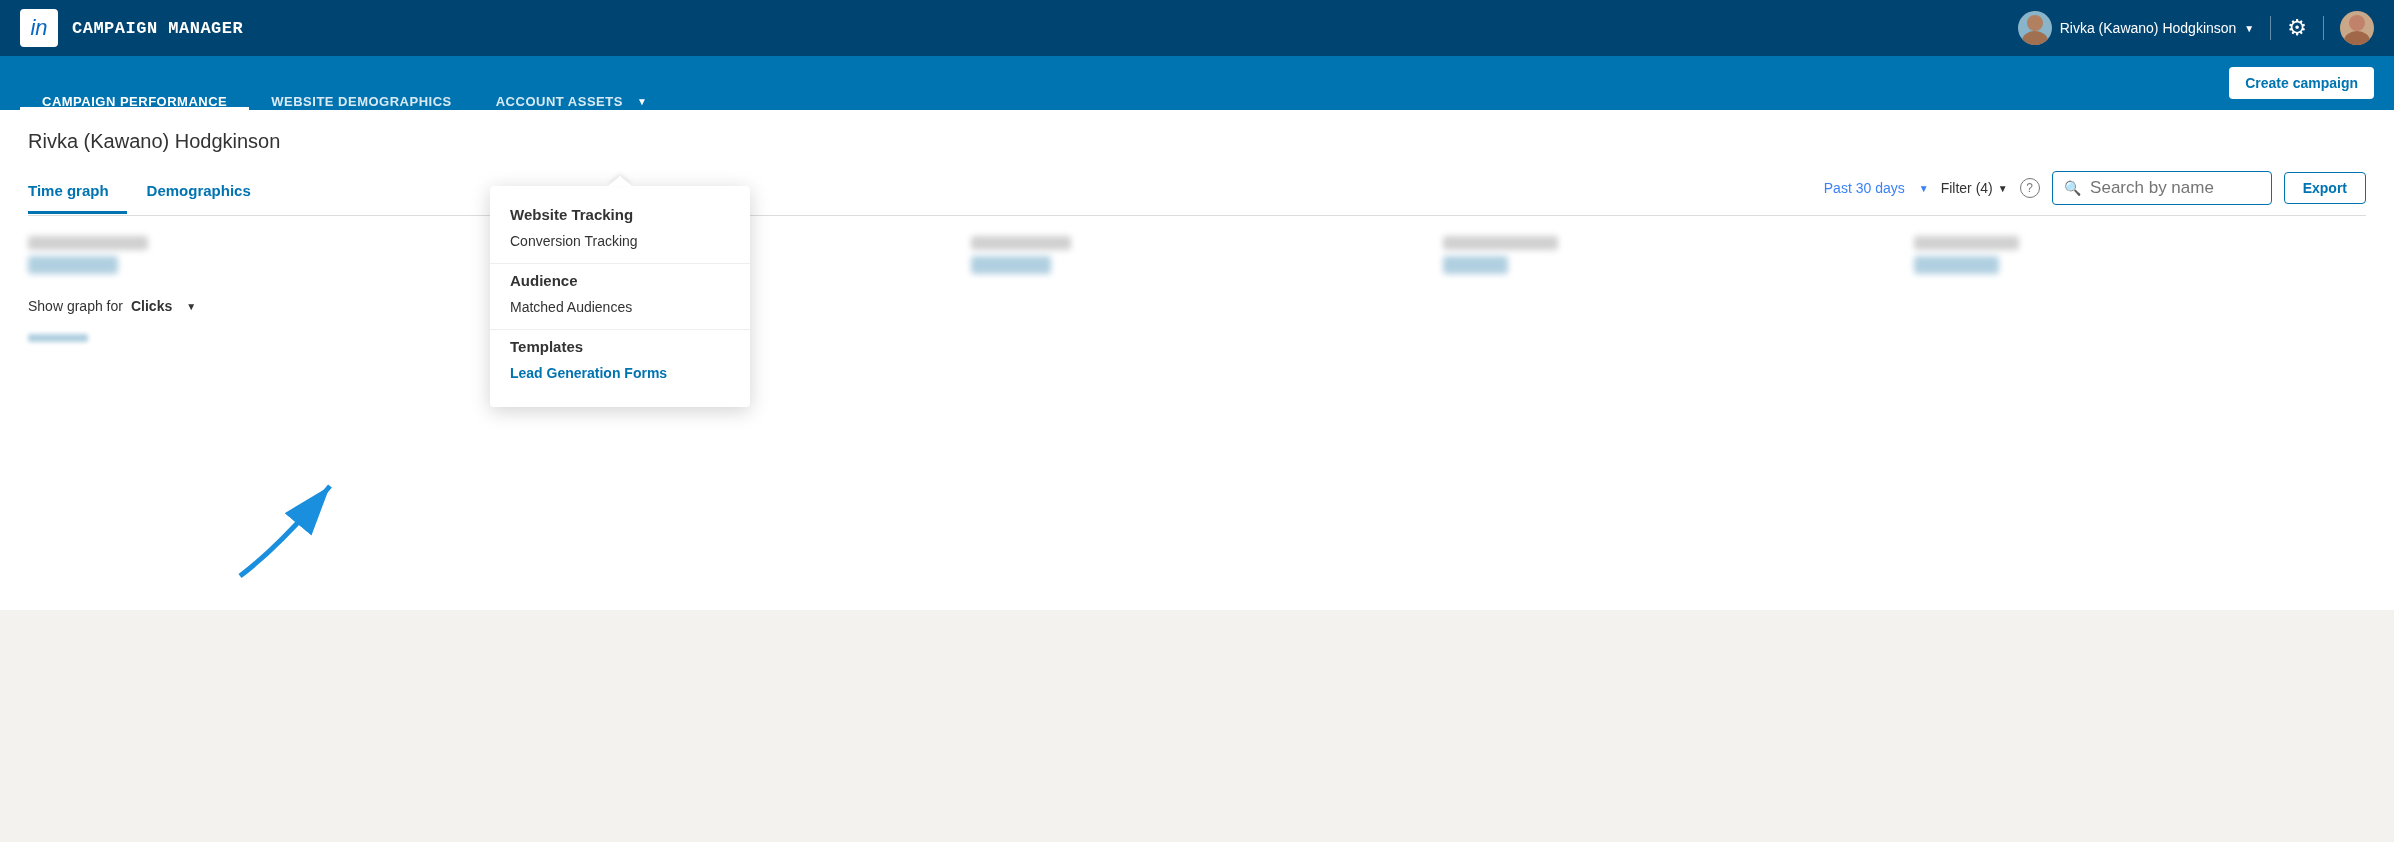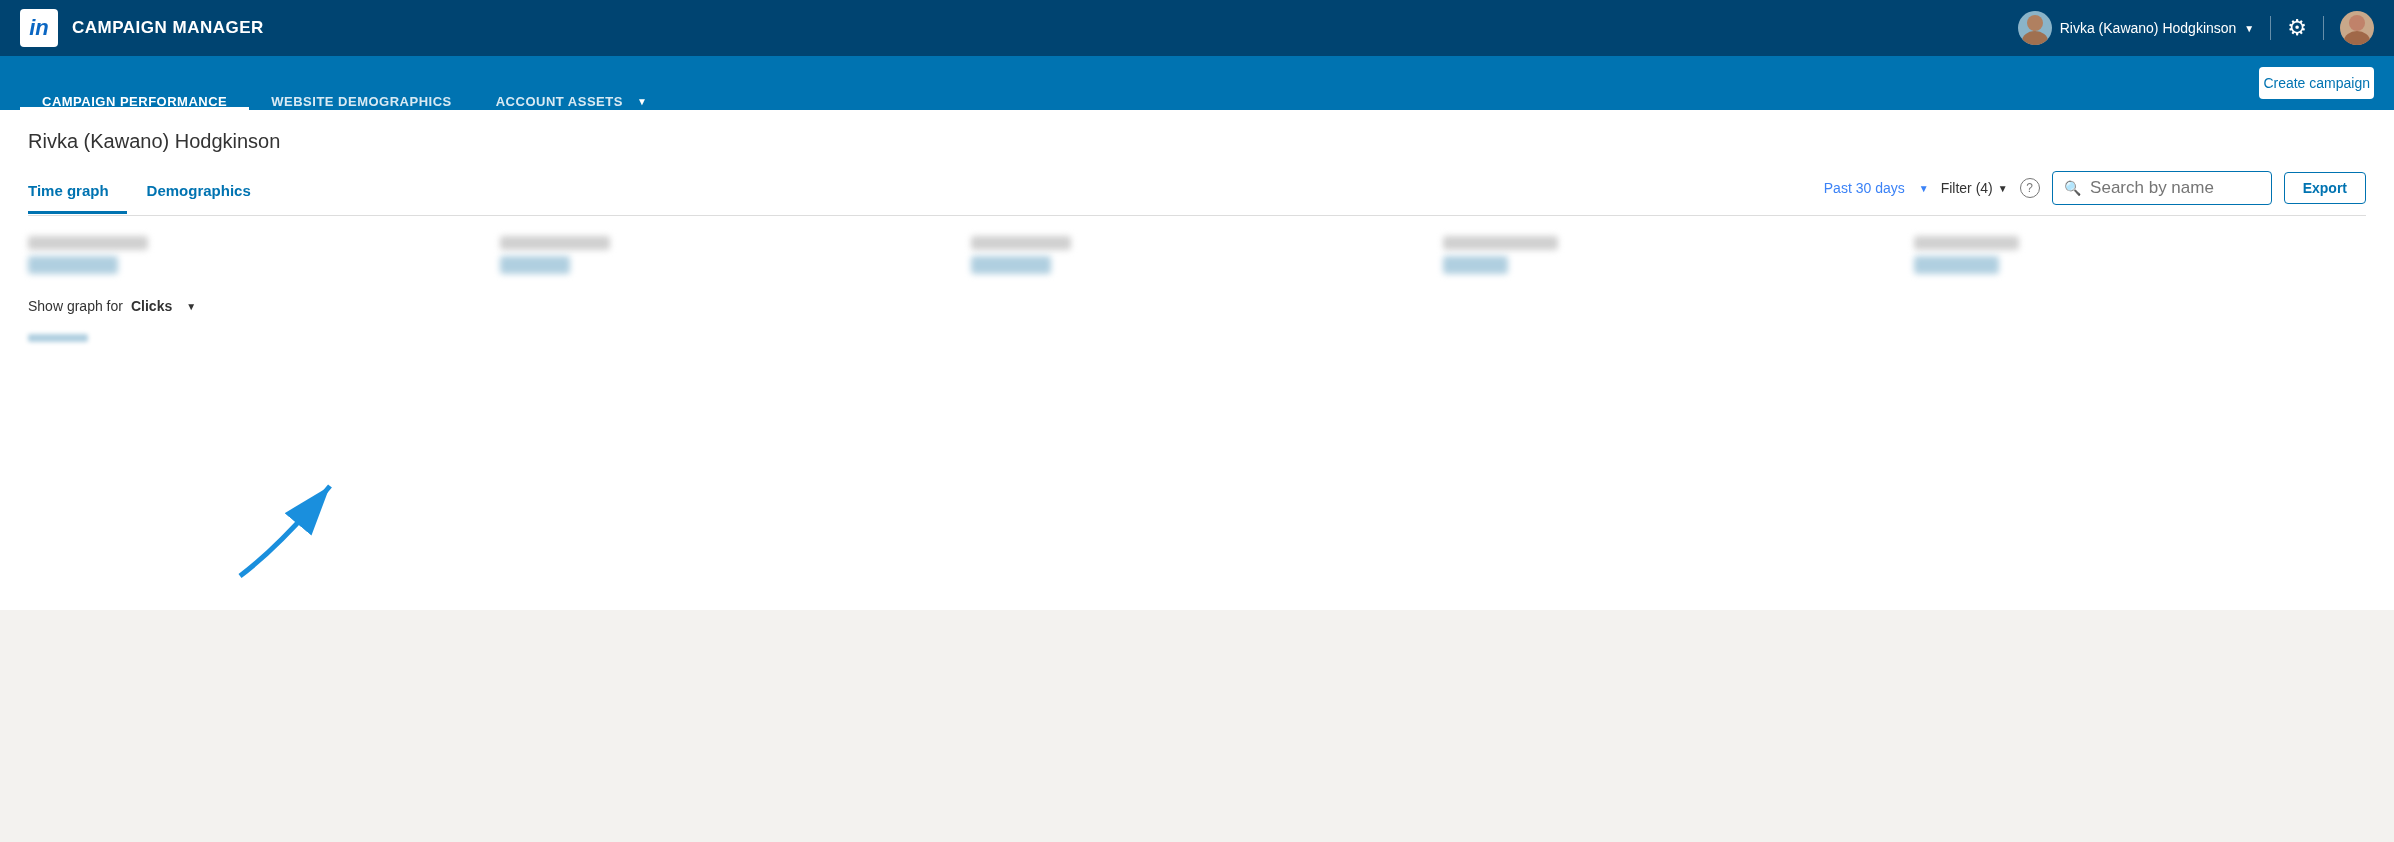--- a/index.html
+++ b/index.html
@@ -20,31 +20,32 @@
       gap: 14px;
     }
     .linkedin-logo {
       width: 38px;
       height: 38px;
       background: white;
       border-radius: 4px;
       display: flex;
       align-items: center;
       justify-content: center;
-      font-weight: 700;
+      font-weight: 400;
       font-size: 22px;
       color: #0a66c2;
       font-style: italic;
     }
     .top-bar-title {
       color: white;
       font-size: 17px;
       font-weight: 600;
       letter-spacing: 0.5px;
       text-transform: uppercase;
+      font-family: Liberation Mono, monospace;
     }
     .top-bar-right {
       display: flex;
       align-items: center;
       gap: 16px;
     }
     .user-info {
       display: flex;
       align-items: center;
       gap: 8px;
@@ -116,23 +117,23 @@
       display: flex;
       align-items: center;
       gap: 14px;
       justify-content: flex-end;
     }
     .create-campaign-btn {
       background: white;
       color: #0073b1;
       border: none;
       border-radius: 4px;
-      padding: 8px 4px;
-      font-size: 14px;
-      font-weight: 400;
+      padding: 8px 16px;
+      font-size: 14px;
+      font-weight: 700;
       cursor: pointer;
       align-self: center;
       white-space: nowrap;
     }
 
     
     .page-content {
       background: white;
       min-height: 500px;
       padding: 20px 28px;
@@ -454,20 +455,37 @@
     <div class="graph-for-row">
       <span>Show graph for</span>
       <div class="clicks-dropdown">
         <span>Clicks</span>
         <span style="font-size:10px;">▼</span>
       </div>
     </div>
 
     <div class="small-bar"></div>
 
+    <div class="dropdown-menu">
+
+      <div class="dropdown-section">
+        <div class="dropdown-section-title">Website Tracking</div>
+        <div class="dropdown-item">Conversion Tracking</div>
+      </div>
+
+      <div class="dropdown-section">
+        <div class="dropdown-section-title">Audience</div>
+        <div class="dropdown-item">Matched Audiences</div>
+      </div>
+
+      <div class="dropdown-section">
+        <div class="dropdown-section-title">Templates</div>
+        <div class="dropdown-item highlight">Lead Generation Forms</div>
+      </div>
+    </div>
 
     <div class="arrow-annotation">
       <svg class="arrow-svg" viewBox="0 0 200 160" xmlns="http://www.w3.org/2000/svg">
         <defs>
           <marker id="arrowhead" markerWidth="10" markerHeight="7" refX="10" refY="3.5" orient="auto">
             <polygon points="0 0, 10 3.5, 0 7" fill="#1a8fdd"></polygon>
           </marker>
         </defs>
         <path d="M 40 150 Q 80 120 130 60" stroke="#1a8fdd" stroke-width="5" fill="none" marker-end="url(#arrowhead)"></path>
       </svg>

